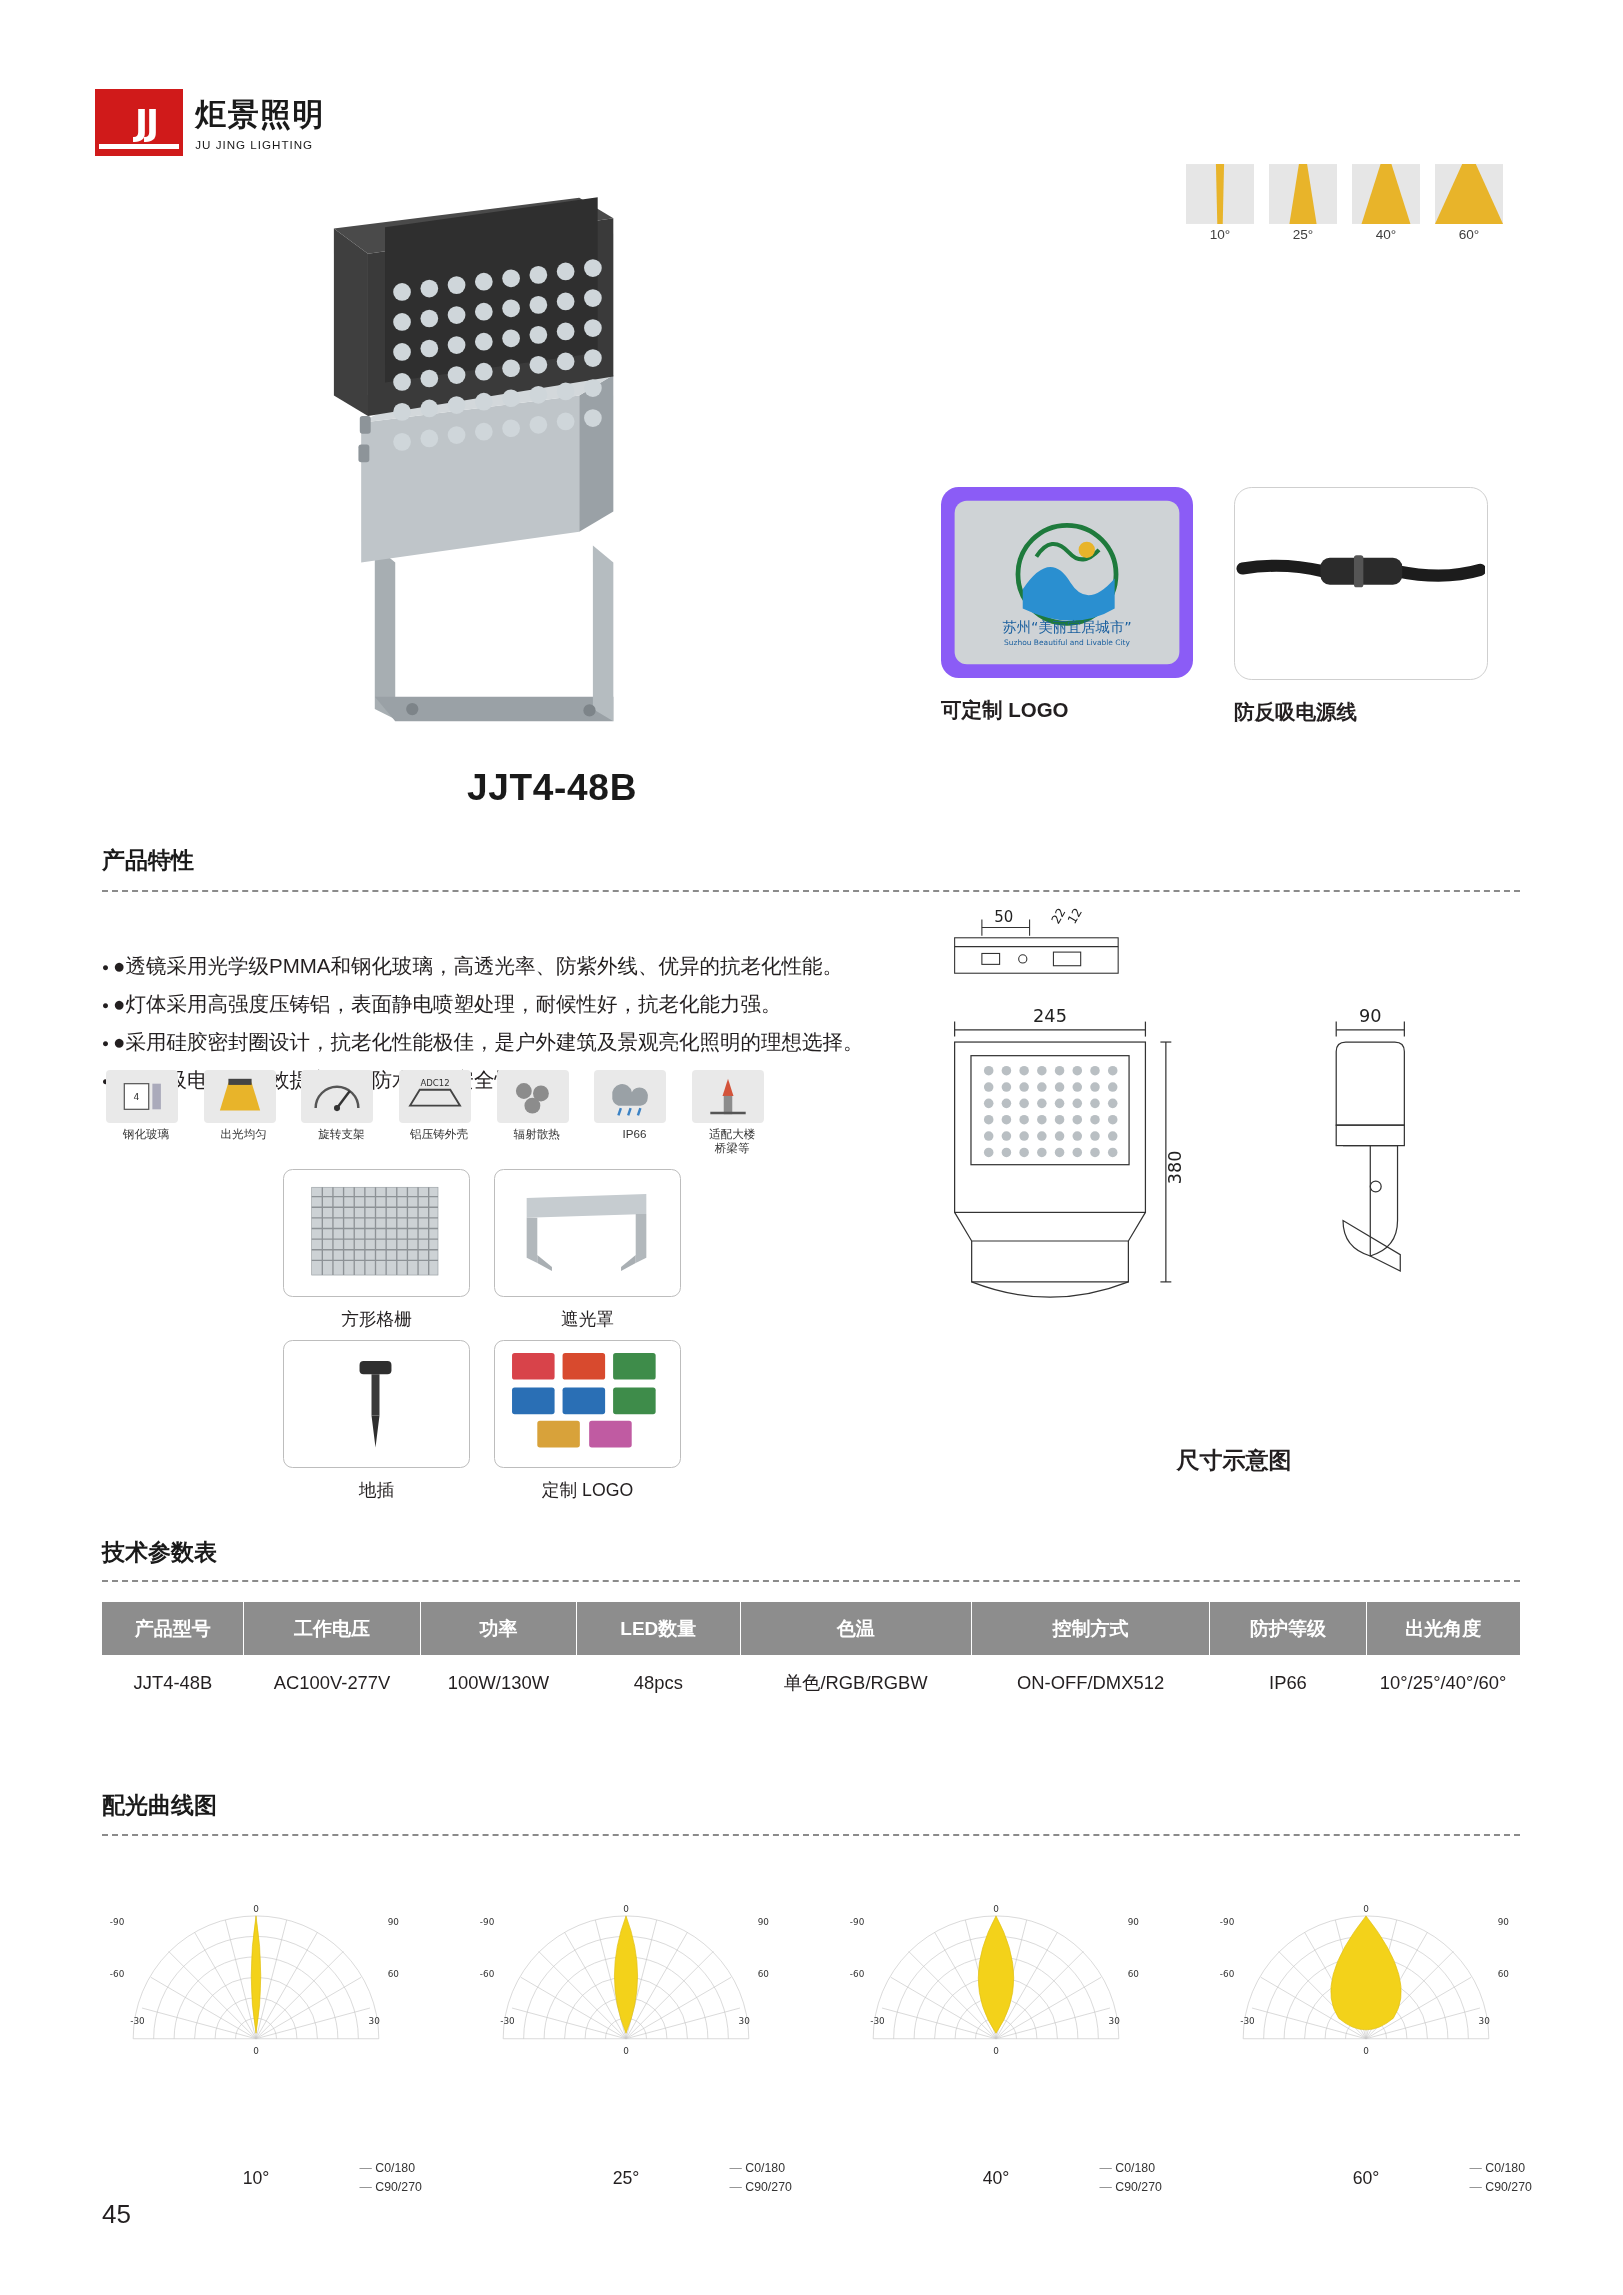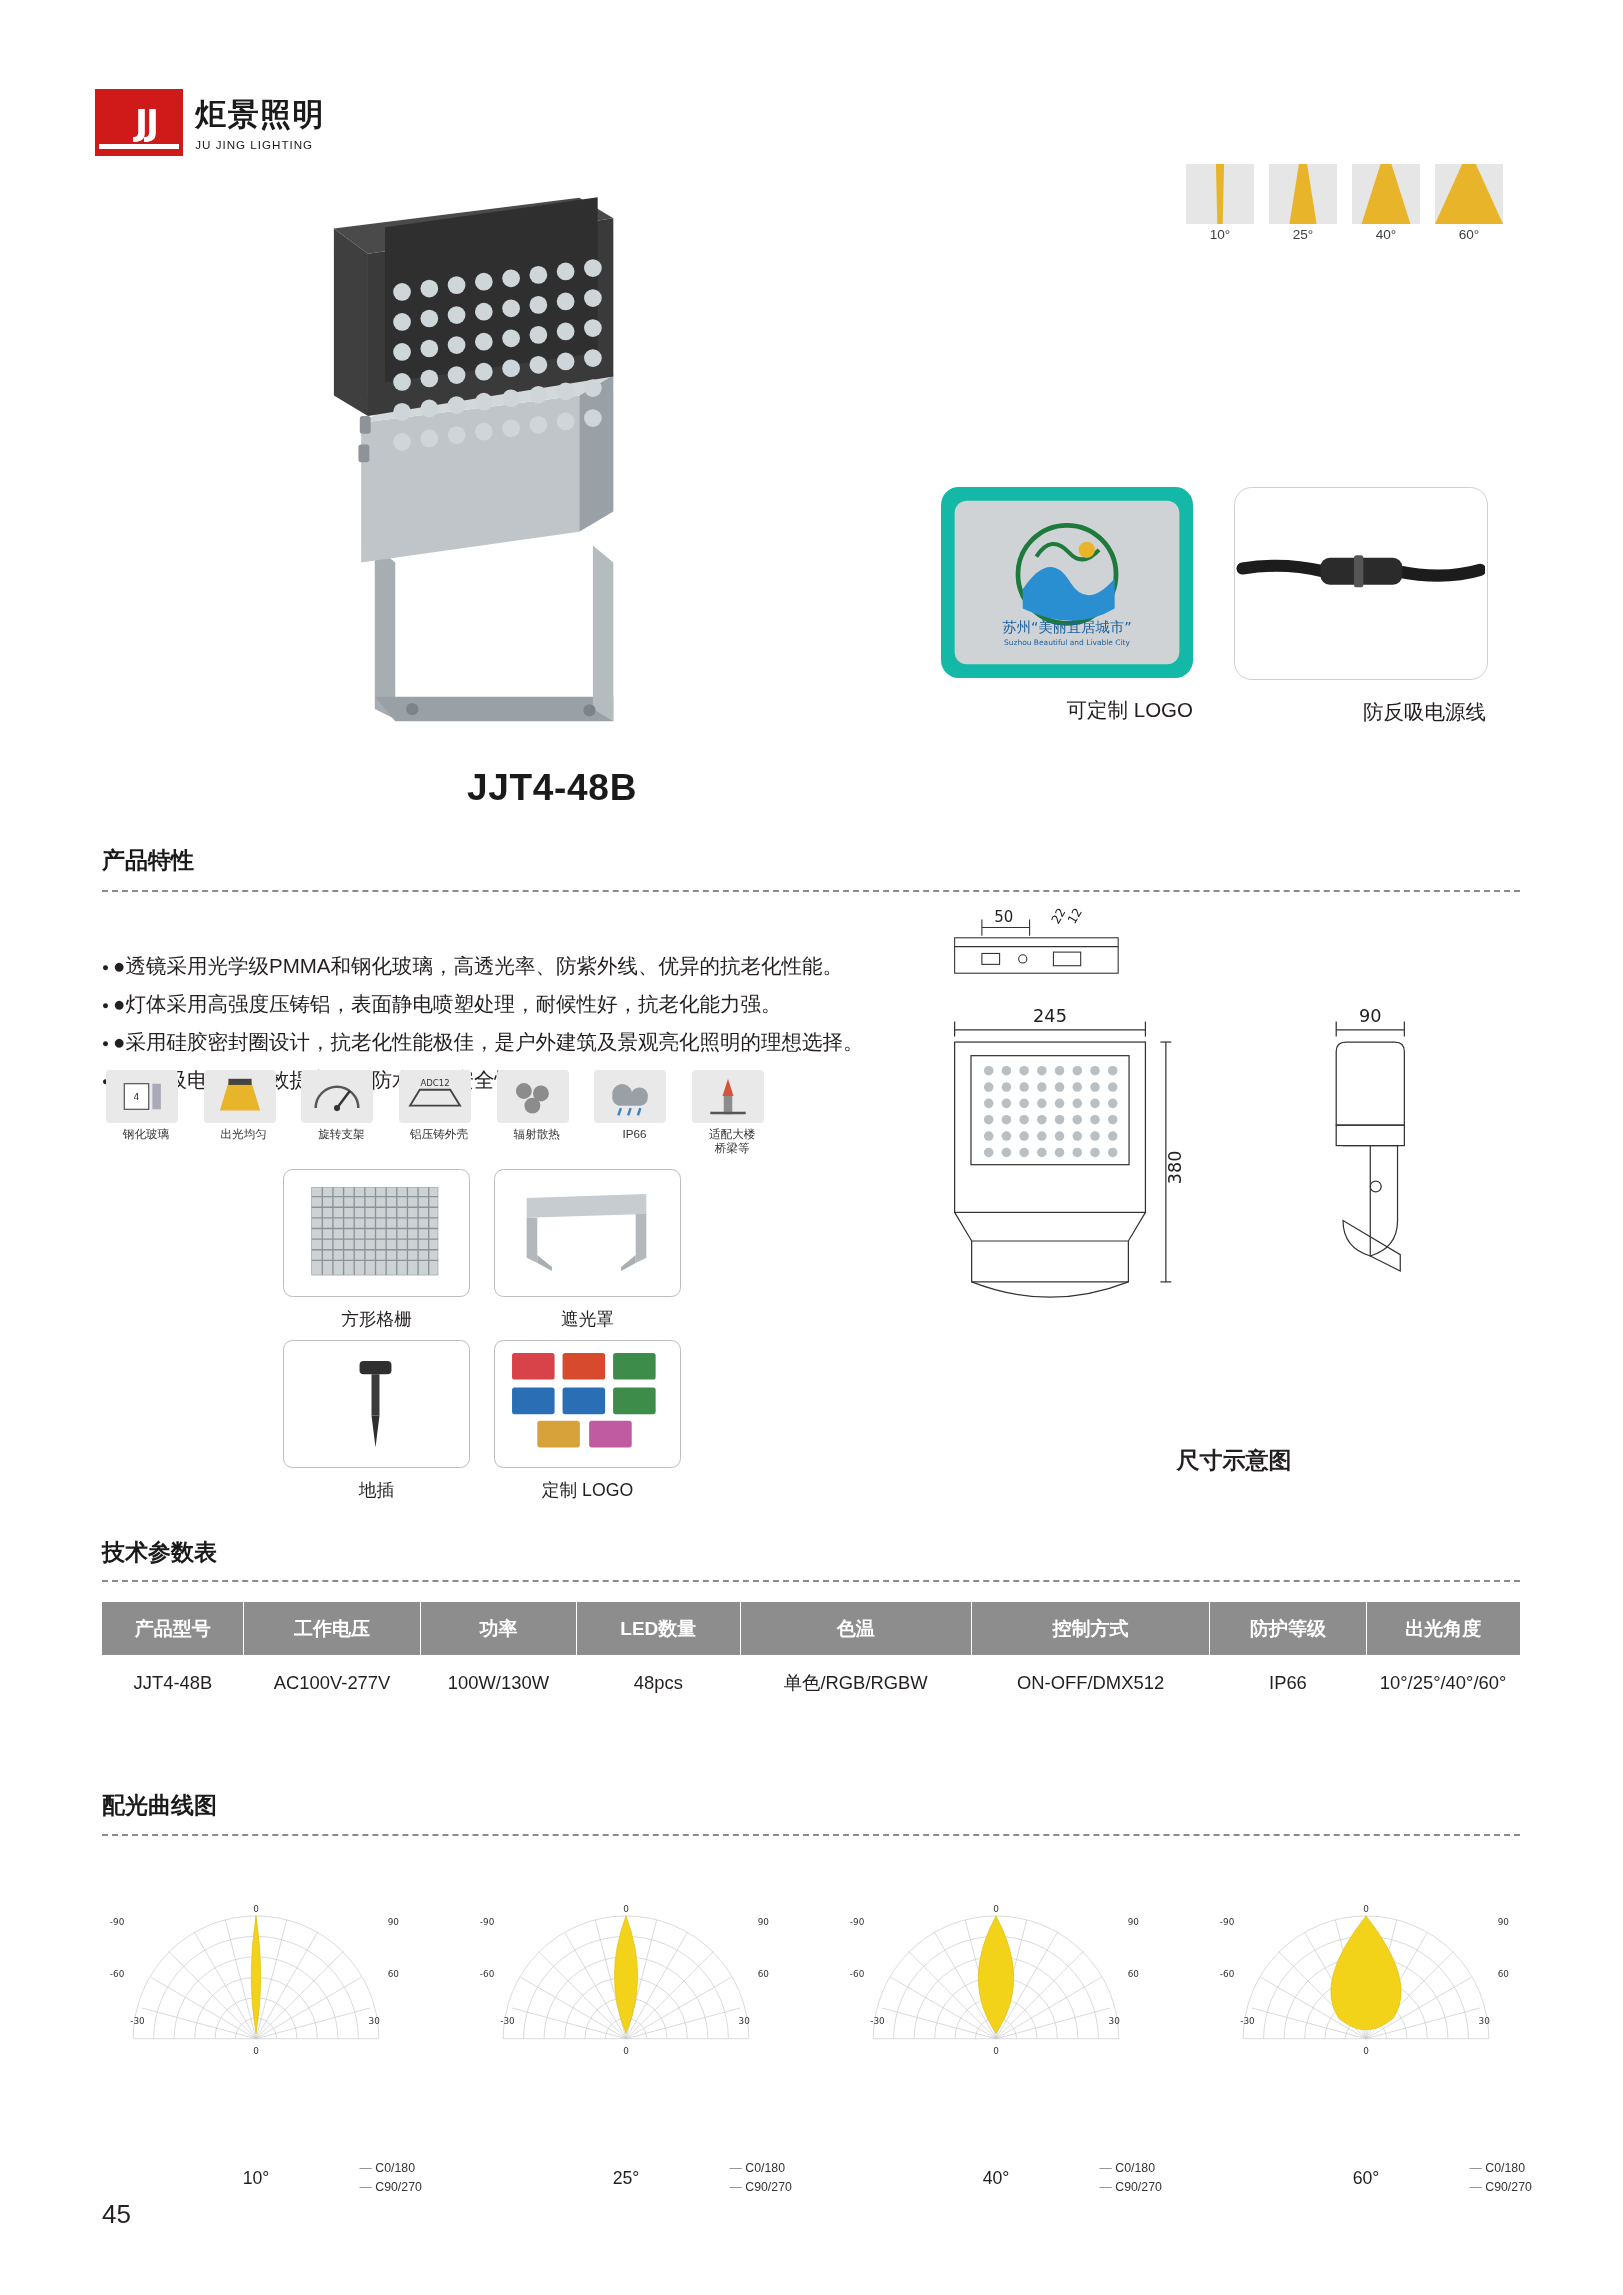--- a/index.html
+++ b/index.html
@@ -40,21 +40,21 @@
   .product-area { position:absolute; left:293px; top:191px; width:518px; height:559px; }
   .prod-title {
     position:absolute; left:293px; top:767px; width:518px; text-align:center;
     font-size:37px; font-weight:bold; letter-spacing:0.7px; color:#1a1a1a;
   }
 
   
   .mini-cards { position:absolute; left:941px; top:487px; display:flex; gap:41px; }
   .mini-card { width:252px; }
   .mini-img { width:252px; height:191px; border-radius:17.7px; position:relative; overflow:hidden; }
-  .mini-cap { margin-top:17.7px; text-align:right; font-size:20.5px; color:#231f20; }
+  .mini-cap { margin-top:17.7px; text-align:left; font-size:20.5px; color:#231f20;font-weight:bold; }
 
   
   .sec-h {
     position:absolute; font-size:23px; font-weight:bold; color:#1a1a1a;
   }
   .dash {
     position:absolute; height:0; border-top:2px dashed #8b8b8b;
   }
 
   
@@ -229,21 +229,21 @@
         </g>
       </g>
       <rect x="98" y="330" width="16" height="26" rx="4" fill="#8d9499"></rect>
       <rect x="96" y="372" width="16" height="26" rx="4" fill="#8d9499"></rect>
     </svg>
   </div>
   <div class="prod-title">JJT4-48B</div>
 
   <div class="mini-cards">
     <div class="mini-card">
-      <div class="mini-img" style="background:#14b8a6;text-align:center;">
+      <div class="mini-img" style="background:#8b5cf6;text-align:center;">
         <svg viewBox="0 0 370 280" width="252" height="191">
           <rect x="20" y="20" width="330" height="240" rx="18" fill="#cfd3d6"></rect>
           <circle cx="185" cy="128" r="72" fill="none" stroke="#1e7a3c" stroke-width="7"></circle>
           <path d="M120 150 q40 -60 70 -10 q25 40 65 -6 l0 44 q-60 36 -135 0 z" fill="#2a8fd0"></path>
           <path d="M140 102 q22 -34 48 -6 q20 22 44 -4" fill="none" stroke="#1e7a3c" stroke-width="6"></path>
           <circle cx="214" cy="92" r="12" fill="#e8b42a"></circle>
           <text x="185" y="212" font-size="21" fill="#1a5f9e" text-anchor="middle" font-family="DejaVu Sans, sans-serif">苏州“美丽宜居城市”</text>
           <text x="185" y="232" font-size="11" fill="#1a5f9e" text-anchor="middle" font-family="DejaVu Sans, sans-serif">Suzhou Beautiful and Livable City</text>
         </svg>
       </div>

